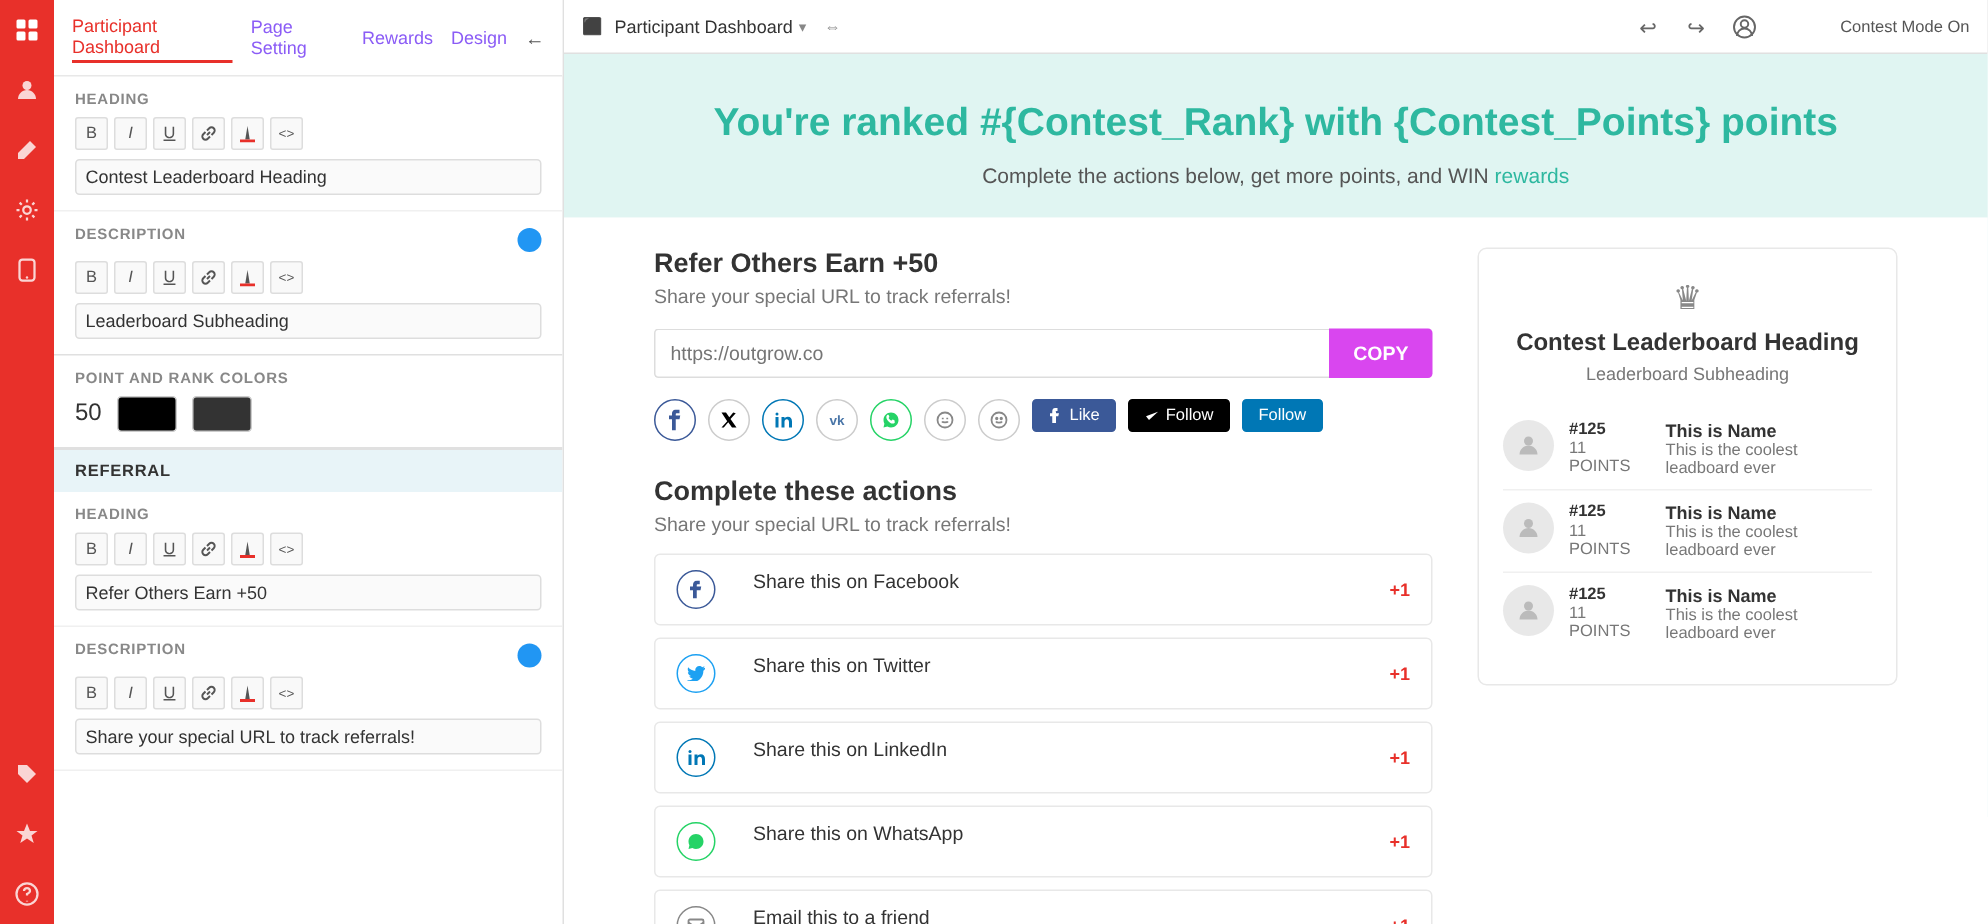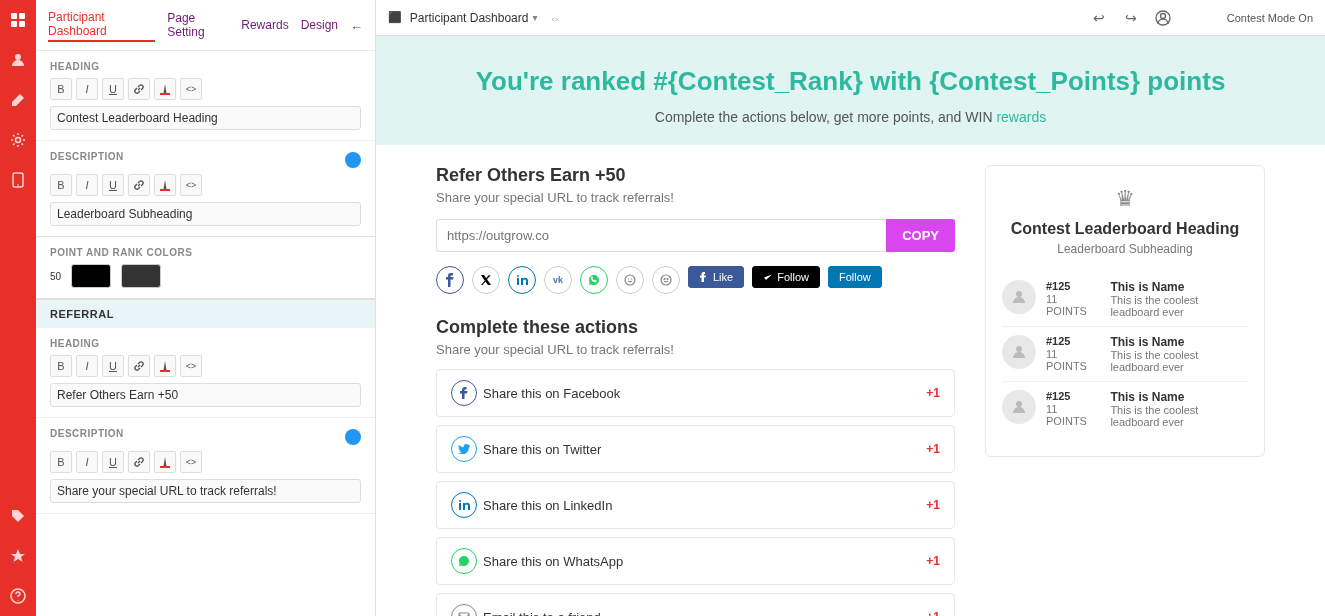--- a/index.html
+++ b/index.html
@@ -42,21 +42,21 @@
     .sidebar-tabs {
       display: flex;
       align-items: center;
       padding: 8px 12px;
       border-bottom: 1px solid #e8e8e8;
       gap: 12px;
       background: #fff;
     }
     .sidebar-tab {
       font-size: 12px;
-      color: #701a75;
+      color: #8b5cf6;
       cursor: pointer;
       padding: 2px 0;
     }
     .sidebar-tab.active {
       color: #e8302a;
       border-bottom: 2px solid #e8302a;
     }
     .sidebar-back {
       margin-left: auto;
       color: #555;
@@ -135,21 +135,21 @@
       gap: 10px;
     }
     .color-swatch {
       width: 40px;
       height: 24px;
       border-radius: 3px;
       border: 1px solid #ccc;
       cursor: pointer;
     }
     .color-num {
-      font-size: 10px;
+      font-size: 16px;
       color: #333;
     }
 
     .referral-section {
       background: #e8f4f8;
     }
 
     
     .blue-dot {
       width: 16px;
@@ -336,22 +336,22 @@
       align-items: center;
       justify-content: space-between;
       border: 1px solid #e8e8e8;
       border-radius: 4px;
       padding: 10px 14px;
       margin-bottom: 8px;
       cursor: pointer;
     }
     .action-row-left {
       display: flex;
-      align-items: center;
-      gap: 6px;
+      align-items: flex-start;
+      gap: 25px;
     }
     .action-icon {
       width: 26px;
       height: 26px;
       border-radius: 50%;
       border: 1.5px solid #ccc;
       display: flex;
       align-items: center;
       justify-content: center;
       font-size: 13px;

